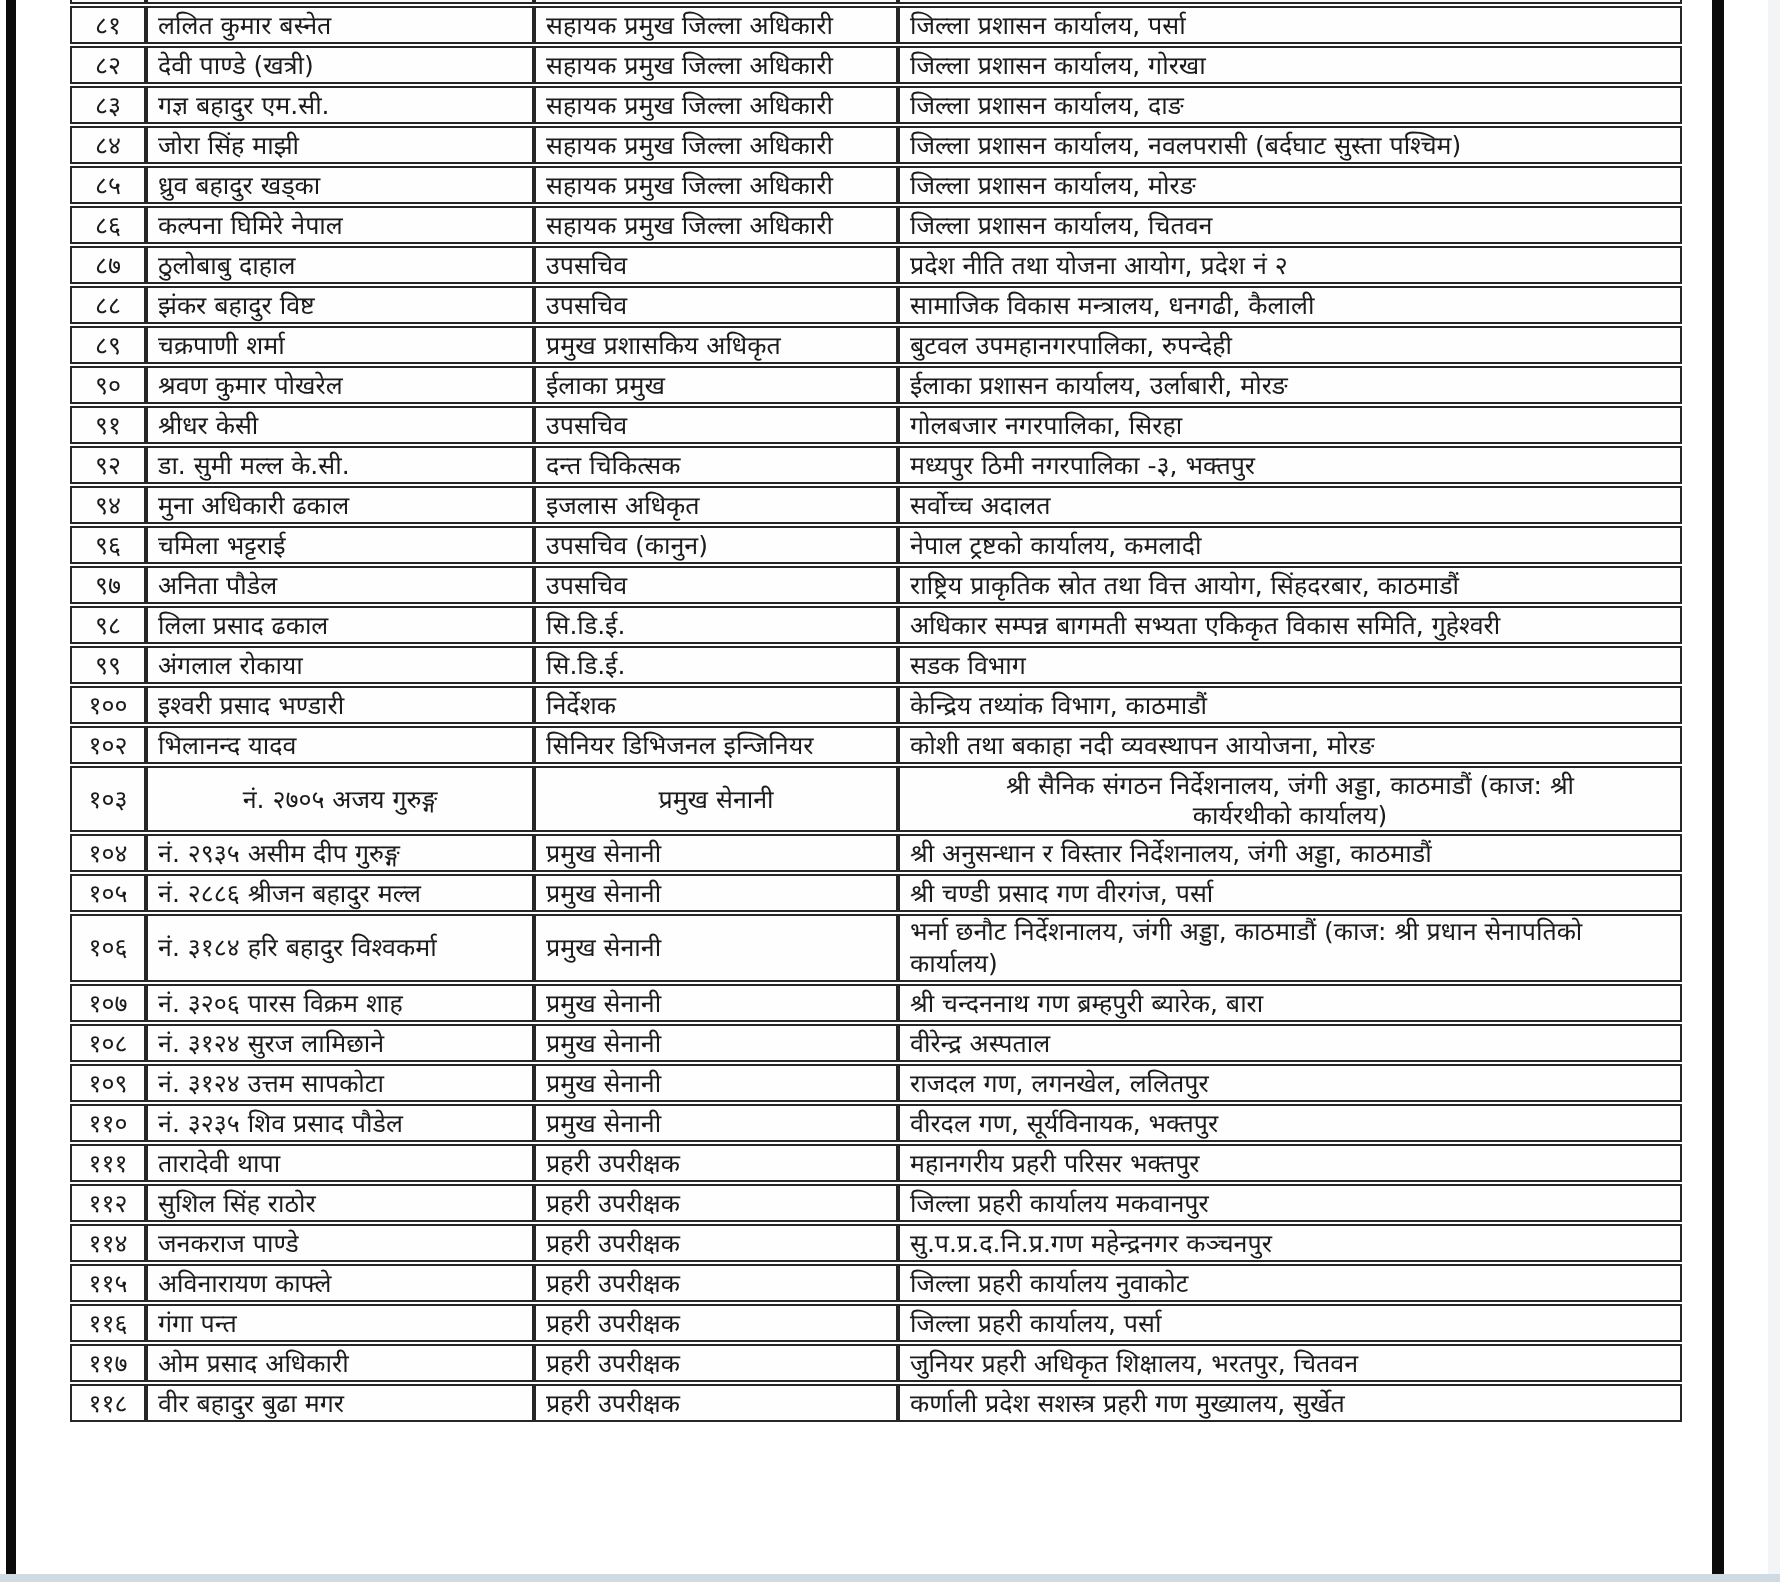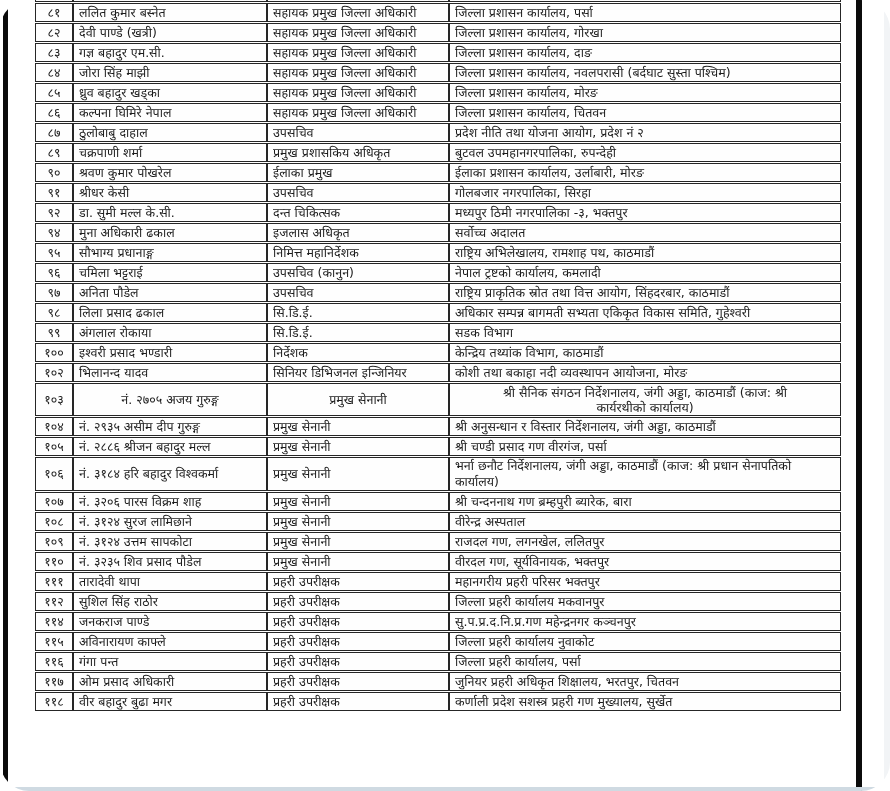--- a/index.html
+++ b/index.html
@@ -4,21 +4,21 @@
 <style>
   html,body{margin:0;padding:0;}
   body{
     width:890px;height:791px;
     background:#ffffff;
     overflow:hidden;
     position:relative;
     font-family:"DejaVu Sans", sans-serif;
     color:#1b1b1b;
   }
-  .page{position:absolute;inset:0;overflow:hidden;border-radius:29px;}
+  .page{position:absolute;inset:0;overflow:hidden;}
   .edge-bar{position:absolute;top:0;bottom:0;background:#0b0b0b;}
   .edge-bar.left{left:3px;width:5px;}
   .edge-bar.right{left:856px;width:6px;}
   .bottom-strip{position:absolute;left:0;right:0;bottom:0;height:4px;background:#cfdae2;}
   .right-fade{position:absolute;top:0;bottom:0;left:884px;width:6px;background:#f2f4f6;}
 
   .table-wrap{position:absolute;left:35px;top:-14px;width:806px;}
   table.doc{
     border-collapse:separate;
     border-spacing:0 1px;
@@ -102,20 +102,26 @@
             <td class="col-position">सहायक प्रमुख जिल्ला अधिकारी</td>
             <td class="col-office">जिल्ला प्रशासन कार्यालय, चितवन</td>
           </tr>
           <tr>
             <td class="col-sn">८७</td>
             <td class="col-name">ठुलोबाबु दाहाल</td>
             <td class="col-position">उपसचिव</td>
             <td class="col-office">प्रदेश नीति तथा योजना आयोग, प्रदेश नं २</td>
           </tr>
           <tr>
+            <td class="col-sn">८८</td>
+            <td class="col-name">झंकर बहादुर विष्ट</td>
+            <td class="col-position">उपसचिव</td>
+            <td class="col-office">सामाजिक विकास मन्त्रालय, धनगढी, कैलाली</td>
+          </tr>
+          <tr>
             <td class="col-sn">८९</td>
             <td class="col-name">चक्रपाणी शर्मा</td>
             <td class="col-position">प्रमुख प्रशासकिय अधिकृत</td>
             <td class="col-office">बुटवल उपमहानगरपालिका, रुपन्देही</td>
           </tr>
           <tr>
             <td class="col-sn">९०</td>
             <td class="col-name">श्रवण कुमार पोखरेल</td>
             <td class="col-position">ईलाका प्रमुख</td>
             <td class="col-office">ईलाका प्रशासन कार्यालय, उर्लाबारी, मोरङ</td>
@@ -130,26 +136,20 @@
             <td class="col-sn">९२</td>
             <td class="col-name">डा. सुमी मल्ल के.सी.</td>
             <td class="col-position">दन्त चिकित्सक</td>
             <td class="col-office">मध्यपुर ठिमी नगरपालिका -३, भक्तपुर</td>
           </tr>
           <tr>
             <td class="col-sn">९४</td>
             <td class="col-name">मुना अधिकारी ढकाल</td>
             <td class="col-position">इजलास अधिकृत</td>
             <td class="col-office">सर्वोच्च अदालत</td>
-          </tr>
-          <tr>
-            <td class="col-sn">९५</td>
-            <td class="col-name">सौभाग्य प्रधानाङ्ग</td>
-            <td class="col-position">निमित्त महानिर्देशक</td>
-            <td class="col-office">राष्ट्रिय अभिलेखालय, रामशाह पथ, काठमाडौं</td>
           </tr>
           <tr>
             <td class="col-sn">९६</td>
             <td class="col-name">चमिला भट्टराई</td>
             <td class="col-position">उपसचिव (कानुन)</td>
             <td class="col-office">नेपाल ट्रष्टको कार्यालय, कमलादी</td>
           </tr>
           <tr>
             <td class="col-sn">९७</td>
             <td class="col-name">अनिता पौडेल</td>

